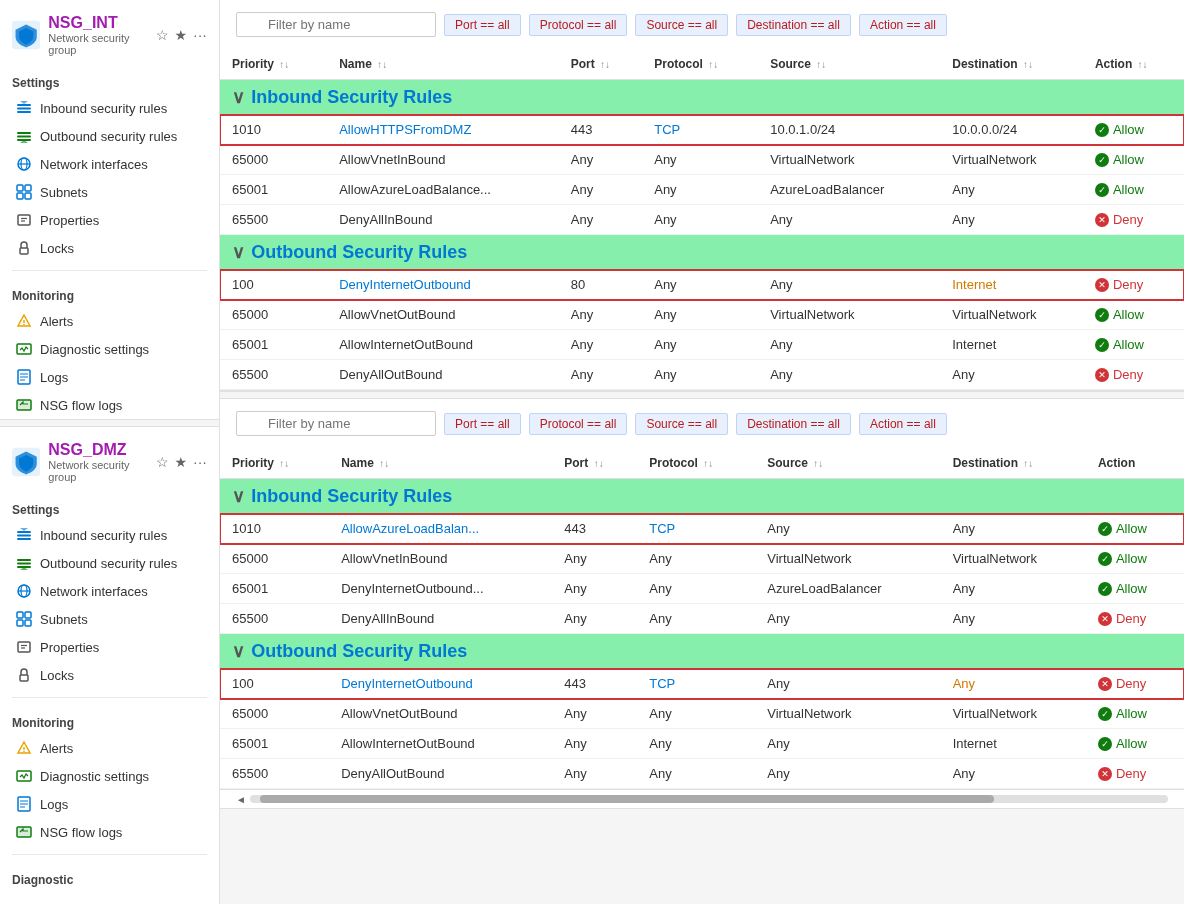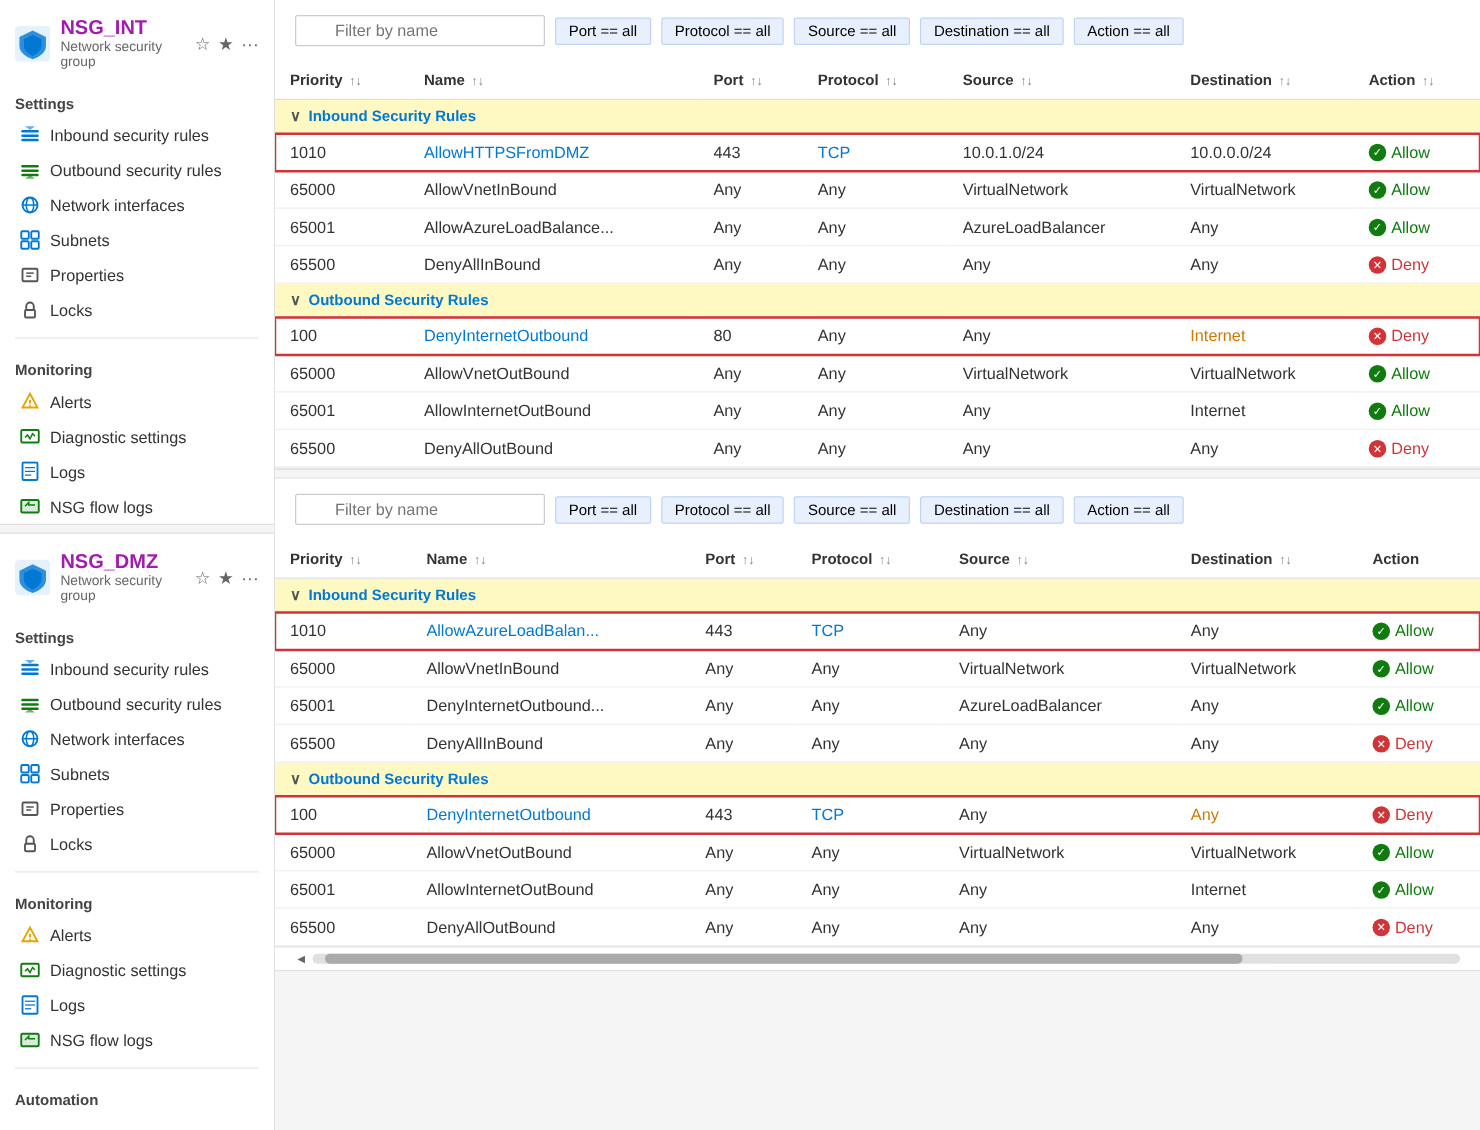--- a/index.html
+++ b/index.html
@@ -25,29 +25,29 @@
 
     
     .main { flex: 1; overflow-y: auto; background: #f5f5f5; }
 
     .nsg-panel { background: #fff; margin: 0; border-bottom: 1px solid #e0e0e0; }
 
     
     .filter-bar { display: flex; align-items: center; gap: 8px; padding: 12px 16px; flex-wrap: wrap; }
     .filter-search { display: flex; align-items: center; border: 1px solid #ccc; border-radius: 2px; padding: 4px 8px; gap: 23px; background: #fff; width: 200px; }
     .filter-search input { border: none; outline: none; font-size: 13px; width: 150px; color: #333; }
-    .filter-chip { background: #e8f0fe; border: 1px solid #c0d4f5; border-radius: 2px; padding: 3px 10px; font-size: 12px; color: #000000; cursor: pointer; white-space: nowrap; }
+    .filter-chip { background: #e8f0fe; border: 1px solid #c0d4f5; border-radius: 2px; padding: 3px 10px; font-size: 12px; color: #b91c1c; cursor: pointer; white-space: nowrap; }
 
     
     .rules-table { width: 100%; border-collapse: collapse; }
     .rules-table th { padding: 8px 12px; text-align: left; font-weight: 600; font-size: 12px; color: #333; border-bottom: 1px solid #e0e0e0; background: #fff; white-space: nowrap; }
     .rules-table th .sort-icon { color: #888; font-size: 10px; margin-left: 2px; }
     .rules-table td { padding: 7px 12px; border-bottom: 1px solid #f0f0f0; font-size: 13px; white-space: nowrap; }
 
-    .section-header-row td { padding: 6px 12px; font-weight: 600; font-size: 12px; color: #0078d4; background: #fef9c3; }
+    .section-header-row td { padding: 6px 12px; font-weight: 600; font-size: 18px; color: #0078d4; background: #86efac; }
     .section-header-row .chevron { margin-right: 6px; color: #555; }
 
     .link-blue { color: #0078d4; text-decoration: none; }
 
     .action-allow { display: flex; align-items: center; gap: 4px; color: #107c10; }
     .action-deny { display: flex; align-items: center; gap: 4px; color: #d13438; }
     .action-icon-allow { width: 14px; height: 14px; border-radius: 50%; background: #107c10; display: inline-flex; align-items: center; justify-content: center; color: #fff; font-size: 9px; flex-shrink: 0; }
     .action-icon-deny { width: 14px; height: 14px; border-radius: 50%; background: #d13438; display: inline-flex; align-items: center; justify-content: center; color: #fff; font-size: 9px; flex-shrink: 0; }
 
     
@@ -309,21 +309,21 @@
       <svg width="16" height="16" viewBox="0 0 16 16">
           <rect x="1" y="3" width="14" height="10" rx="1" fill="#107c10" opacity="0.15"></rect>
           <rect x="1" y="3" width="14" height="10" rx="1" fill="none" stroke="#107c10" stroke-width="1.5"></rect>
           <path d="M4 8 L7 5 L7 7 L12 7" fill="none" stroke="#107c10" stroke-width="1.2"></path>
         </svg>
     </span>
     <span class="item-label">NSG flow logs</span>
   </div>
 
   <hr class="sidebar-divider">
-  <div class="sidebar-section">Automation</div>
+  <div class="sidebar-section">Diagnostic</div>
 </div>
 
 <div class="main">
 
   <div class="nsg-panel">
 
     <div class="filter-bar">
       <div class="filter-search">
         <svg width="14" height="14" viewBox="0 0 14 14">
             <circle cx="6" cy="6" r="4.5" fill="none" stroke="#888" stroke-width="1.5"></circle>

